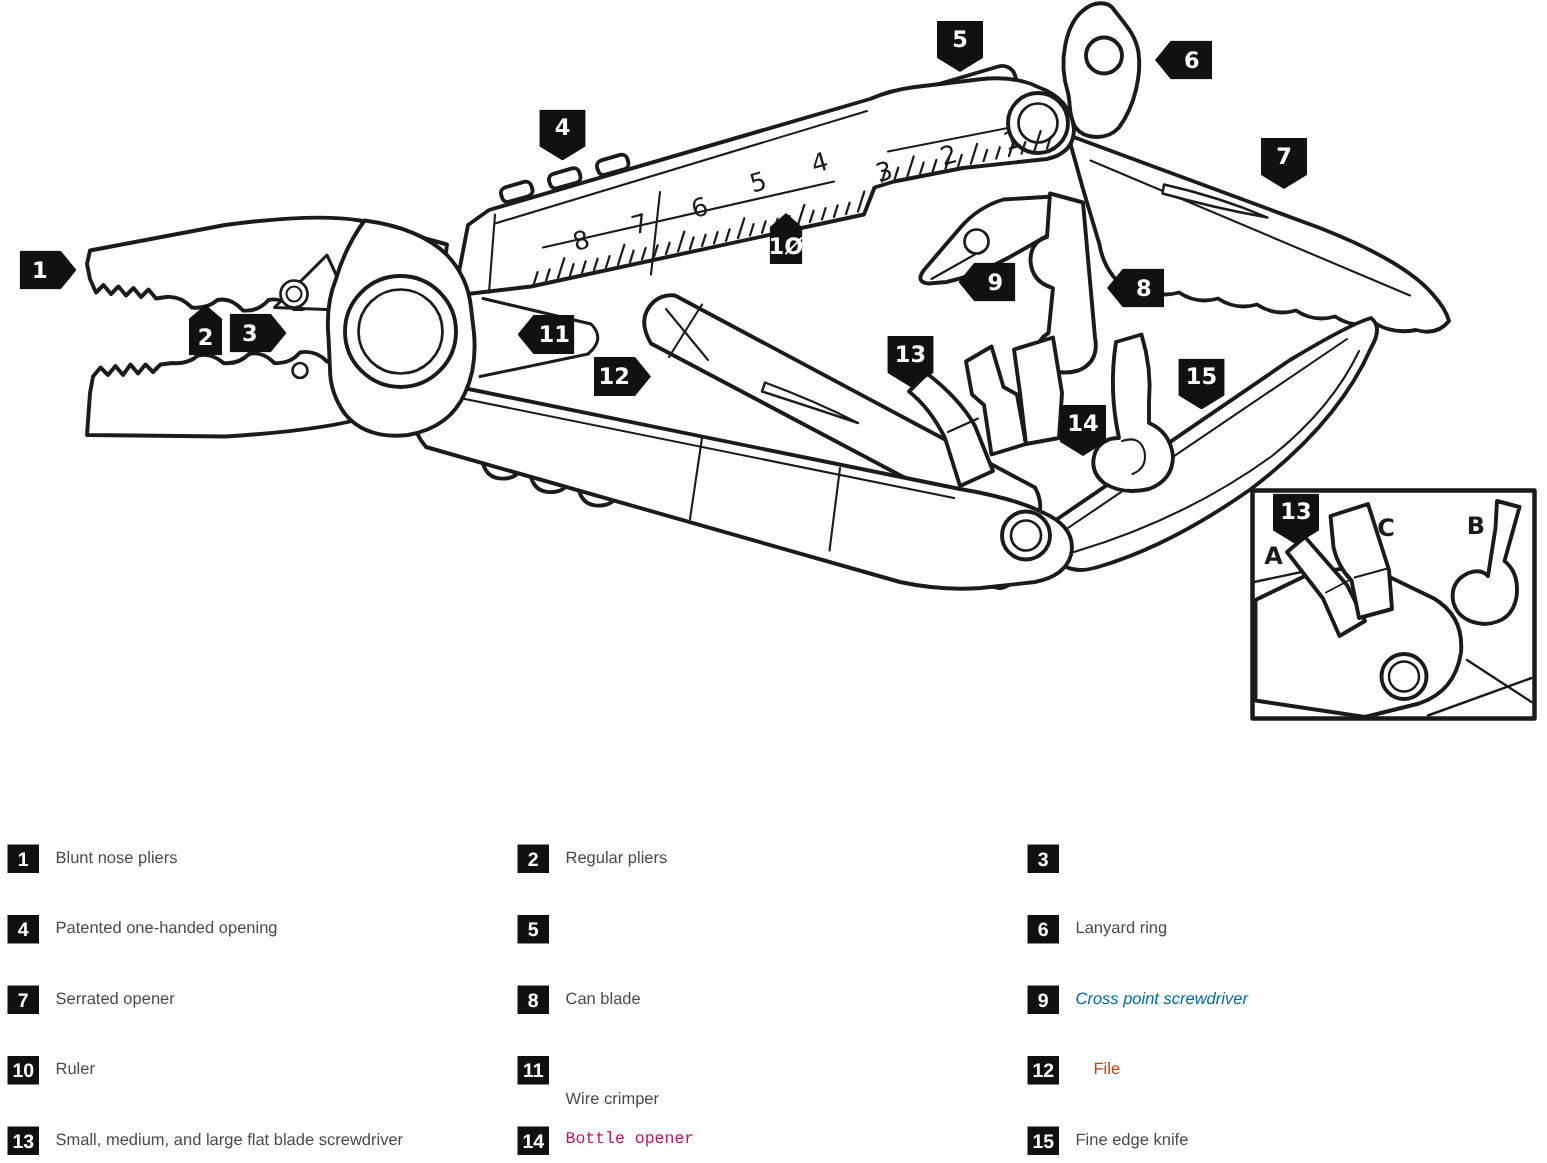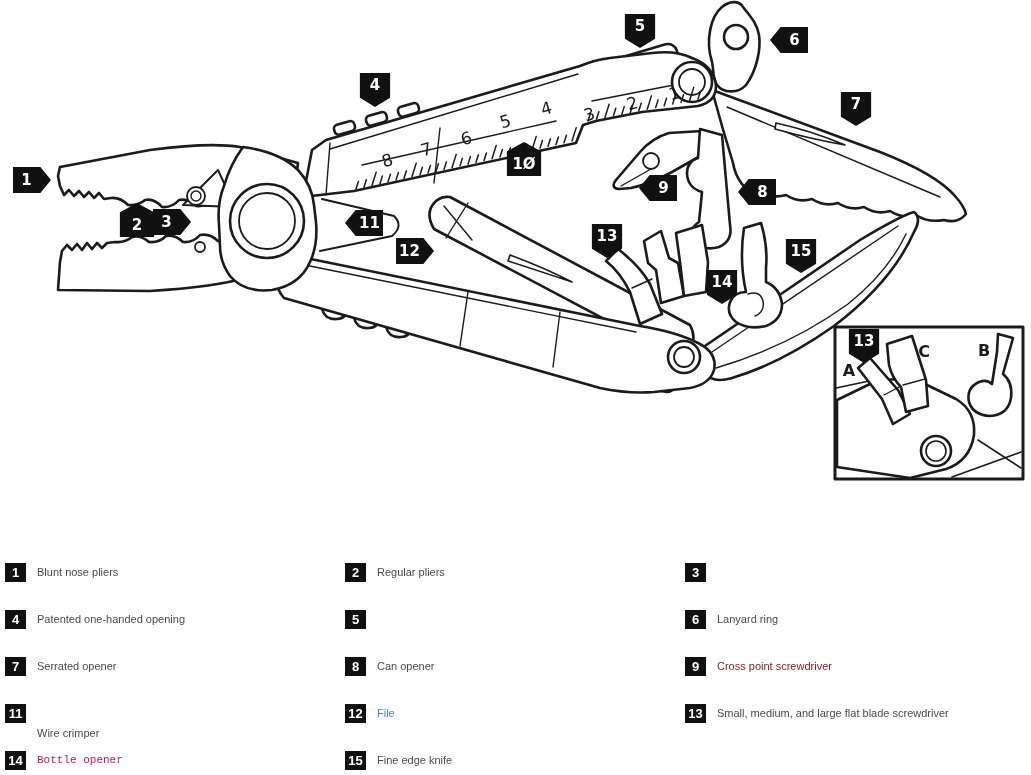--- a/index.html
+++ b/index.html
@@ -7,21 +7,21 @@
          font-family:"Liberation Sans","DejaVu Sans",sans-serif;}
   .diagram-svg{position:absolute;left:0;top:0;}
   svg path, svg line, svg rect, svg circle{vector-effect:none;}
 
   
   .marker{position:absolute;background:#111;color:#fff;font-weight:bold;font-size:15px;
           display:flex;align-items:center;justify-content:center;
           transform:translate(-50%,-50%);box-sizing:border-box;z-index:5;
           font-family:"DejaVu Sans","Liberation Sans",sans-serif;}
   .marker.down {width:31px;height:34px;clip-path:polygon(0 0,100% 0,100% 72%,50% 100%,0 72%);padding-bottom:10px;}
-  .marker.up   {width:35px;height:34px;clip-path:polygon(50% 0,100% 28%,100% 100%,0 100%,0 28%);padding-top:10px;}
+  .marker.up   {width:22px;height:34px;clip-path:polygon(50% 0,100% 28%,100% 100%,0 100%,0 28%);padding-top:10px;}
   .marker.left {width:38px;height:26px;clip-path:polygon(0 50%,28% 0,100% 0,100% 100%,28% 100%);padding-left:11px;}
   .marker.right{width:38px;height:26px;clip-path:polygon(0 0,72% 0,100% 50%,72% 100%,0 100%);padding-right:11px;}
 
   
   .legend{position:absolute;left:0;top:556px;width:1031px;padding-top:7px;
           display:grid;grid-template-columns:340px 340px 1fr;row-gap:27px;}
   .legend-item{display:flex;align-items:flex-start;gap:11px;padding-left:5px;height:20px;}
   .legend-badge{flex:0 0 auto;width:21px;height:19px;background:#101010;color:#fff;
                 display:flex;align-items:center;justify-content:center;
                 font-size:13px;font-weight:bold;}
@@ -284,37 +284,41 @@
       <span class="legend-label" style="color: rgb(74, 74, 74);">Lanyard ring</span>
     </div>
 
     <div class="legend-item">
       <span class="legend-badge">7</span>
       <span class="legend-label" style="color: rgb(74, 74, 74);">Serrated opener</span>
     </div>
 
     <div class="legend-item">
       <span class="legend-badge">8</span>
-      <span class="legend-label" style="color: rgb(74, 74, 74);">Can opener</span>
+      <span class="legend-label" style="color: rgb(74, 74, 74);">Can blade</span>
     </div>
 
     <div class="legend-item">
       <span class="legend-badge">9</span>
-      <span class="legend-label" style="color: #7f1d1d;">Cross point screwdriver</span>
-    </div>
-
+      <span class="legend-label" style="color: #0369a1; font-style: italic;">Cross point screwdriver</span>
+    </div>
+
+    <div class="legend-item">
+      <span class="legend-badge">10</span>
+      <span class="legend-label" style="color: rgb(74, 74, 74);">Ruler</span>
+    </div>
 
     <div class="legend-item">
       <span class="legend-badge">11</span>
       <span class="legend-label" style="color: rgb(74, 74, 74); margin-top: 20px;">Wire crimper</span>
     </div>
 
     <div class="legend-item">
       <span class="legend-badge">12</span>
-      <span class="legend-label" style="color: #3b82f6;">File</span>
+      <span class="legend-label" style="color: #c2410c; margin-left: 12px;">File</span>
     </div>
 
     <div class="legend-item">
       <span class="legend-badge">13</span>
       <span class="legend-label" style="color: rgb(74, 74, 74);">Small, medium, and large flat blade screwdriver</span>
     </div>
 
     <div class="legend-item">
       <span class="legend-badge">14</span>
       <span class="legend-label" style="color: #be185d; font-family: Liberation Mono, monospace;">Bottle opener</span>

